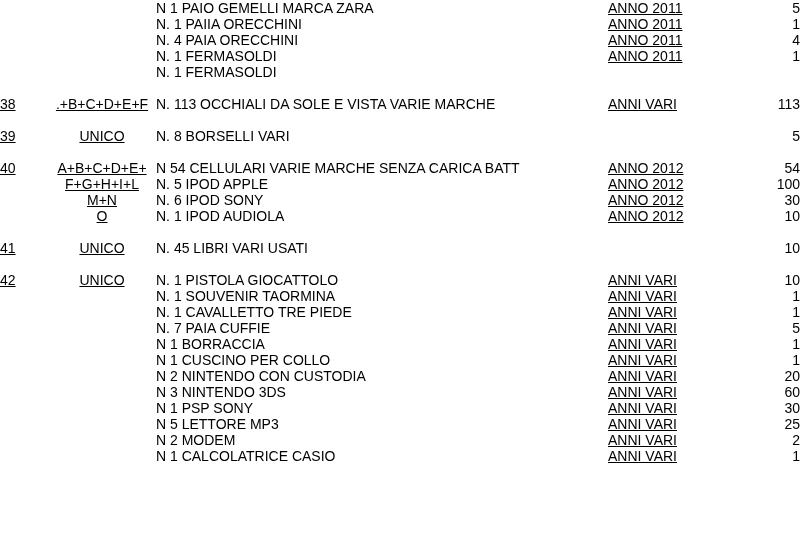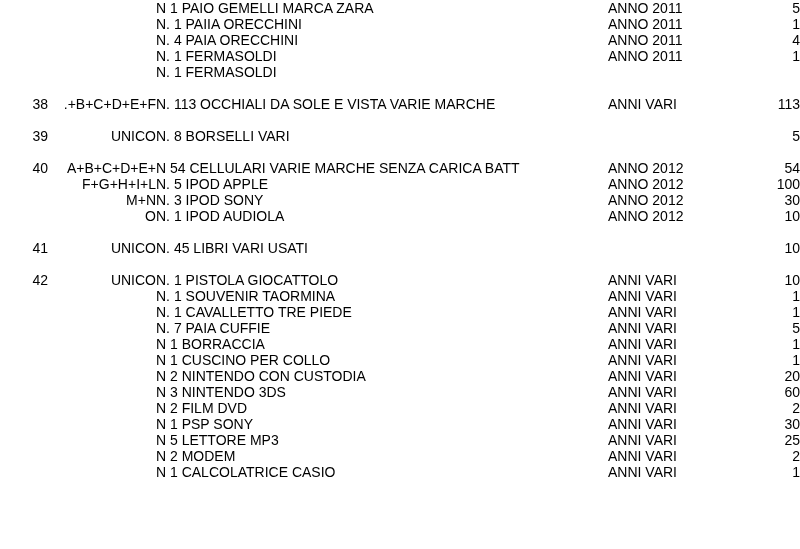--- a/index.html
+++ b/index.html
@@ -33,34 +33,37 @@
     vertical-align: top;
     white-space: nowrap;
     overflow: hidden;
   }
   col.c-num   { width: 48px; }
   col.c-code  { width: 108px; }
   col.c-desc  { width: 452px; }
   col.c-year  { width: 118px; }
   col.c-qty   { width: 74px; }
   .col-num {
-    text-align: right;
+    text-align: left;
     padding-left: 28px;
+    text-decoration: underline;
   }
   .col-code {
-    text-align: right;
+    text-align: center;
     padding-right: 6px;
+    text-decoration: underline;
   }
   .col-desc {
     text-align: left;
     padding-left: 3px;
   }
   .col-year {
     text-align: left;
     padding-left: 4px;
+    text-decoration: underline;
   }
   .col-qty {
     text-align: right;
     padding-right: 33px;
   }
   tr.spacer td {
     height: 16px;
   }
 </style>
 </head>
@@ -144,21 +147,21 @@
         <tr>
           <td class="col-num"></td>
           <td class="col-code">F+G+H+I+L</td>
           <td class="col-desc">N. 5 IPOD APPLE</td>
           <td class="col-year">ANNO 2012</td>
           <td class="col-qty">100</td>
         </tr>
         <tr>
           <td class="col-num"></td>
           <td class="col-code">M+N</td>
-          <td class="col-desc">N. 3 IPOD SONY</td>
+          <td class="col-desc">N. 6 IPOD SONY</td>
           <td class="col-year">ANNO 2012</td>
           <td class="col-qty">30</td>
         </tr>
         <tr>
           <td class="col-num"></td>
           <td class="col-code">O</td>
           <td class="col-desc">N. 1 IPOD AUDIOLA</td>
           <td class="col-year">ANNO 2012</td>
           <td class="col-qty">10</td>
         </tr>
@@ -227,27 +230,20 @@
         <tr>
           <td class="col-num"></td>
           <td class="col-code"></td>
           <td class="col-desc">N 3 NINTENDO 3DS</td>
           <td class="col-year">ANNI VARI</td>
           <td class="col-qty">60</td>
         </tr>
         <tr>
           <td class="col-num"></td>
           <td class="col-code"></td>
-          <td class="col-desc">N 2 FILM DVD</td>
-          <td class="col-year">ANNI VARI</td>
-          <td class="col-qty">2</td>
-        </tr>
-        <tr>
-          <td class="col-num"></td>
-          <td class="col-code"></td>
           <td class="col-desc">N 1 PSP SONY</td>
           <td class="col-year">ANNI VARI</td>
           <td class="col-qty">30</td>
         </tr>
         <tr>
           <td class="col-num"></td>
           <td class="col-code"></td>
           <td class="col-desc">N 5 LETTORE MP3</td>
           <td class="col-year">ANNI VARI</td>
           <td class="col-qty">25</td>

